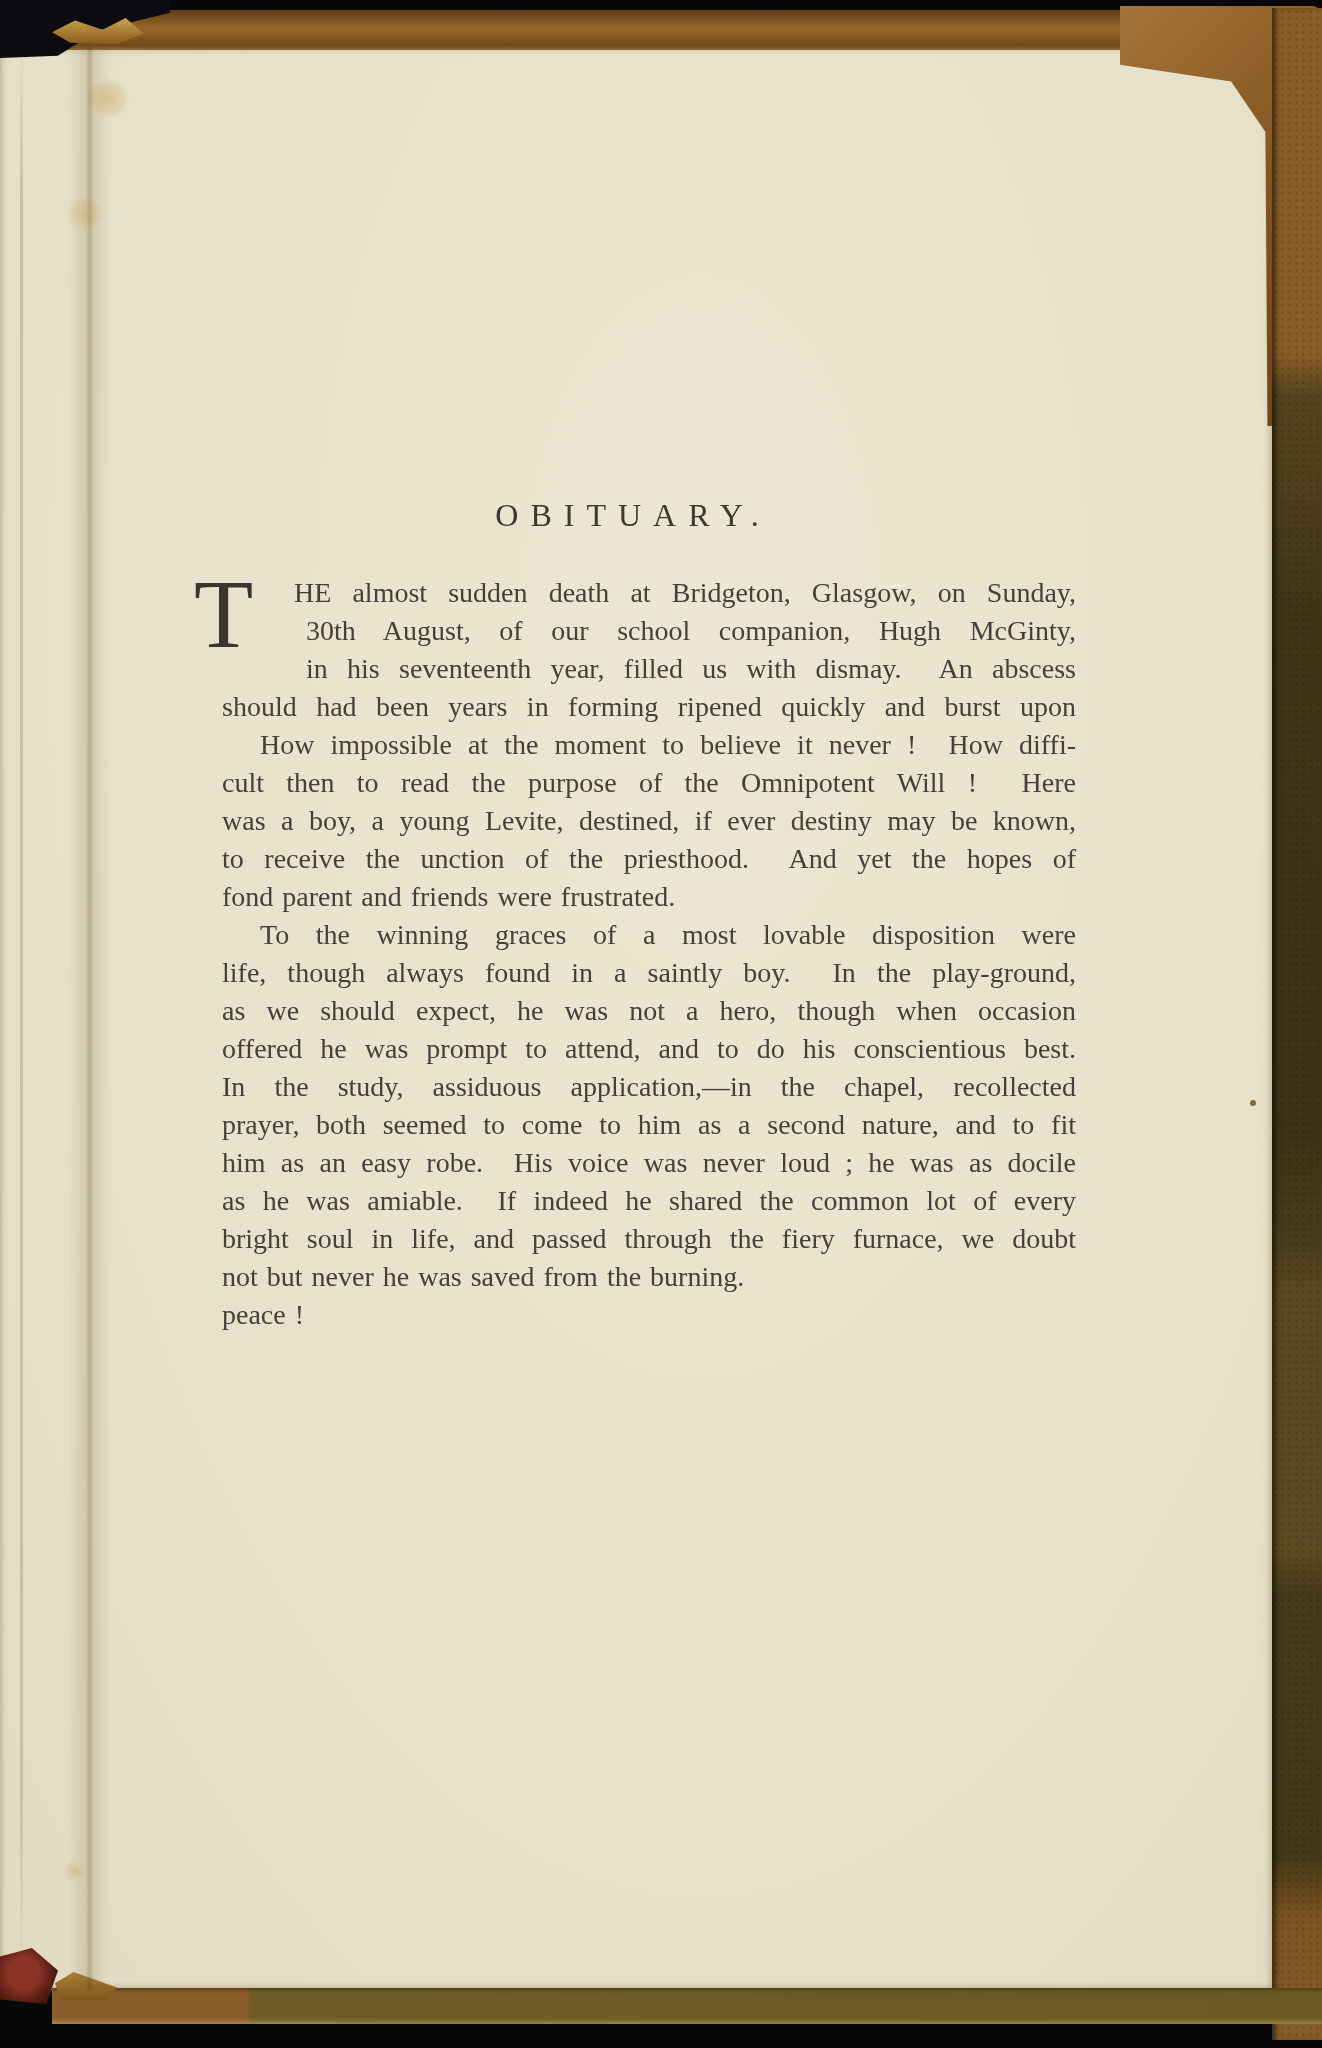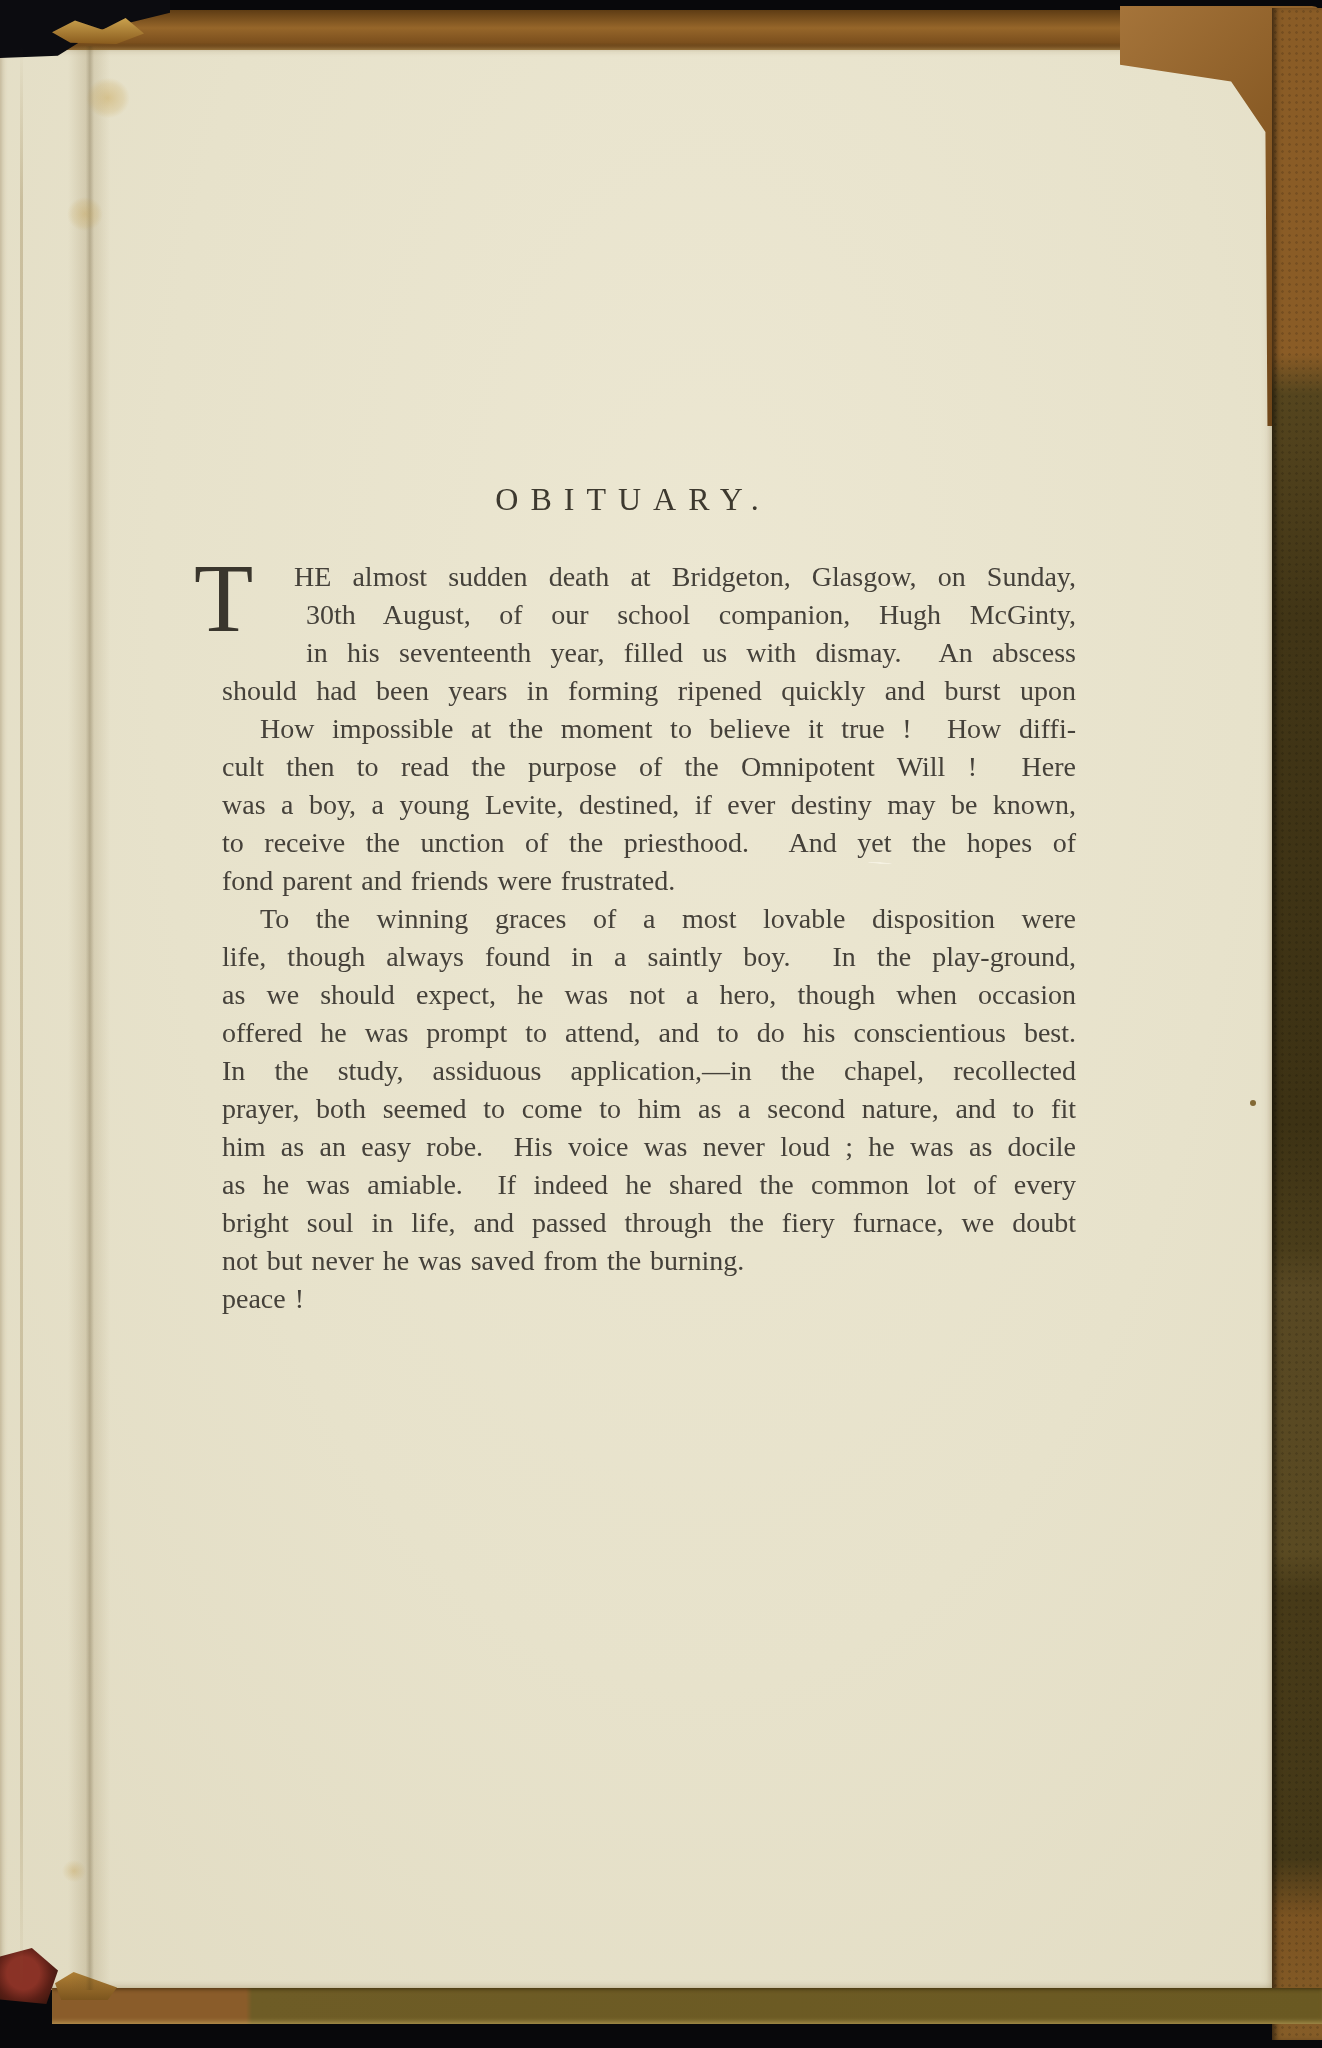--- a/index.html
+++ b/index.html
@@ -87,21 +87,21 @@
   .stain-3 { left:58px;  top:1856px; width:32px; height:30px;
     background:radial-gradient(closest-side, rgba(190,148,58,.32), transparent 75%); }
   .speck { position:absolute; left:1250px; top:1100px; width:6px; height:6px;
     border-radius:50%; background:rgba(112,82,26,.85); }
   .scratch { position:absolute; border-top:2px solid rgba(250,247,235,.65); border-radius:50%; }
   .scratch-1 { left:880px; top:585px; width:28px; transform:rotate(-5deg); }
   .scratch-2 { left:868px; top:862px; width:24px; transform:rotate(4deg); }
 
   
   .text-block {
-    position:absolute; left:190px; top:480px; width:886px;
+    position:absolute; left:190px; top:496px; width:886px;
     color:#45413a; font-size:28px; line-height:38px;
     word-spacing:2px;
   }
   .title {
     font-size:32px; line-height:38px; font-weight:normal;
     letter-spacing:12px; text-align:center; color:#3d392f;
     margin:0 0 40px 0;
   }
   .para { position:relative; margin:0; }
   .line { text-align:justify; text-align-last:justify; white-space:pre-wrap;margin-left:32px; }
@@ -144,21 +144,21 @@
     <h1 class="title">OBITUARY.</h1>
     <div id="paragraphs">
         <div class="para">
           <span class="dropcap">T</span>
           <div class="line dc1">HE almost sudden death at Bridgeton, Glasgow, on Sunday,</div>
           <div class="line dc23">30th August, of our school companion, Hugh McGinty,</div>
           <div class="line dc23">in his seventeenth year, filled us with dismay.  An abscess</div>
           <div class="line">should had been years in forming ripened quickly and burst upon</div>
         </div>
         <div class="para">
-          <div class="line fi">How impossible at the moment to believe it true !  How diffi-</div>
+          <div class="line fi">How impossible at the moment to believe it never !  How diffi-</div>
           <div class="line">cult then to read the purpose of the Omnipotent Will !  Here</div>
           <div class="line">was a boy, a young Levite, destined, if ever destiny may be known,</div>
           <div class="line">to receive the unction of the priesthood.  And yet the hopes of</div>
           <div class="line last">fond parent and friends were frustrated.</div>
         </div>
         <div class="para">
           <div class="line fi">To the winning graces of a most lovable disposition were</div>
           <div class="line">life, though always found in a saintly boy.  In the play-ground,</div>
           <div class="line">as we should expect, he was not a hero, though when occasion</div>
           <div class="line">offered he was prompt to attend, and to do his conscientious best.</div>

